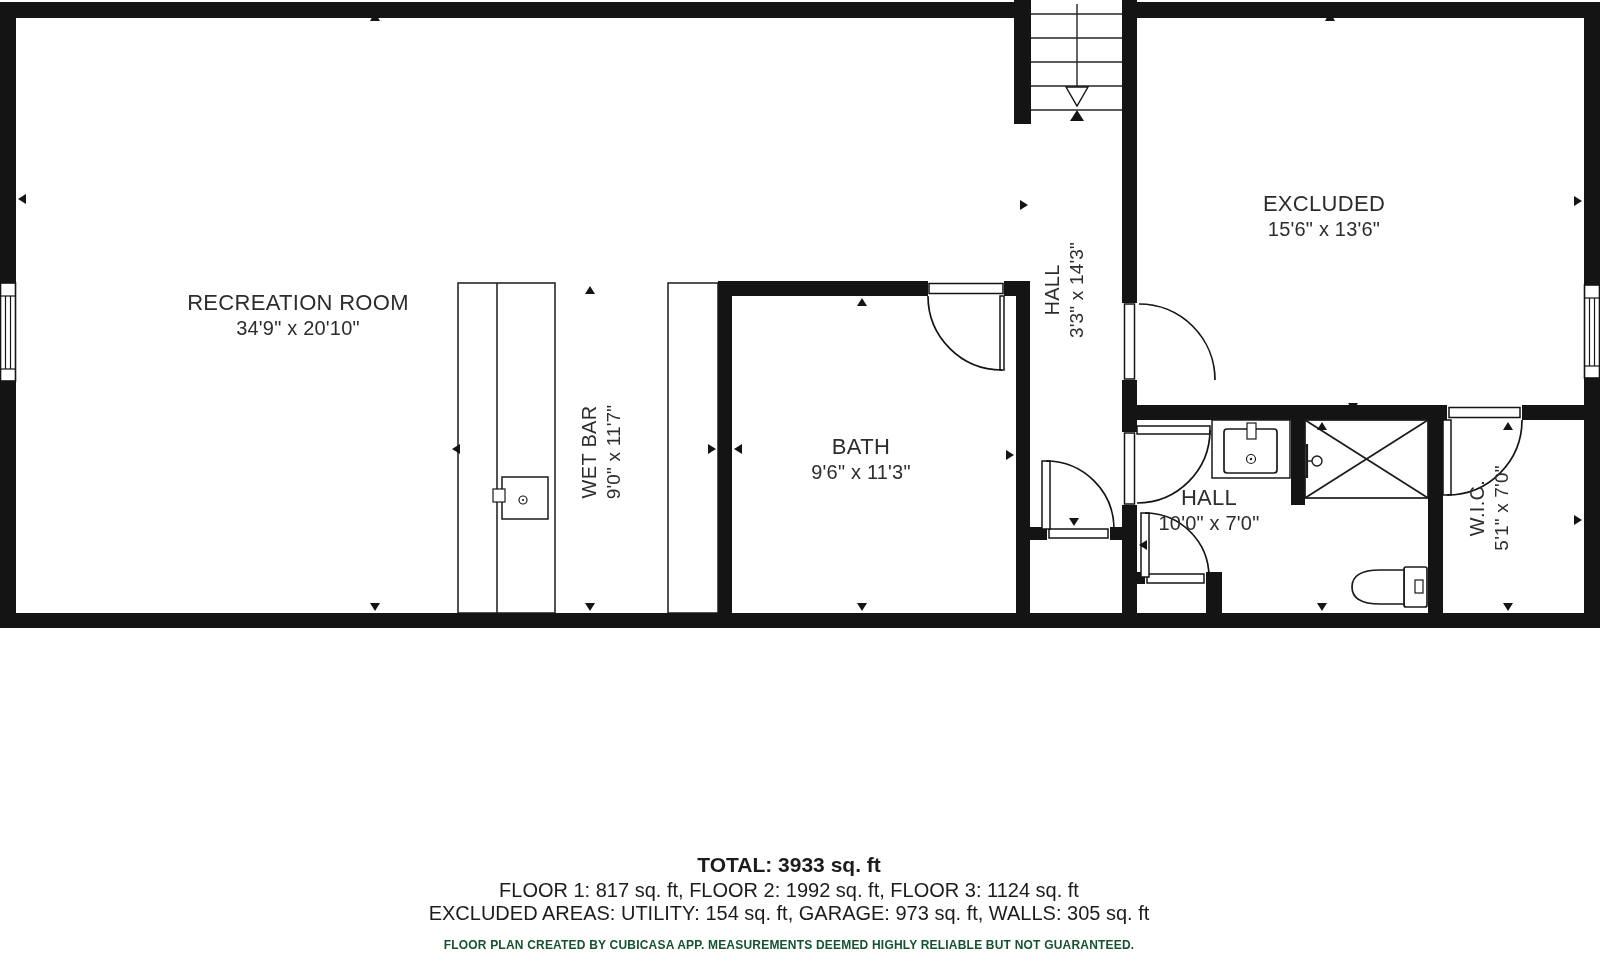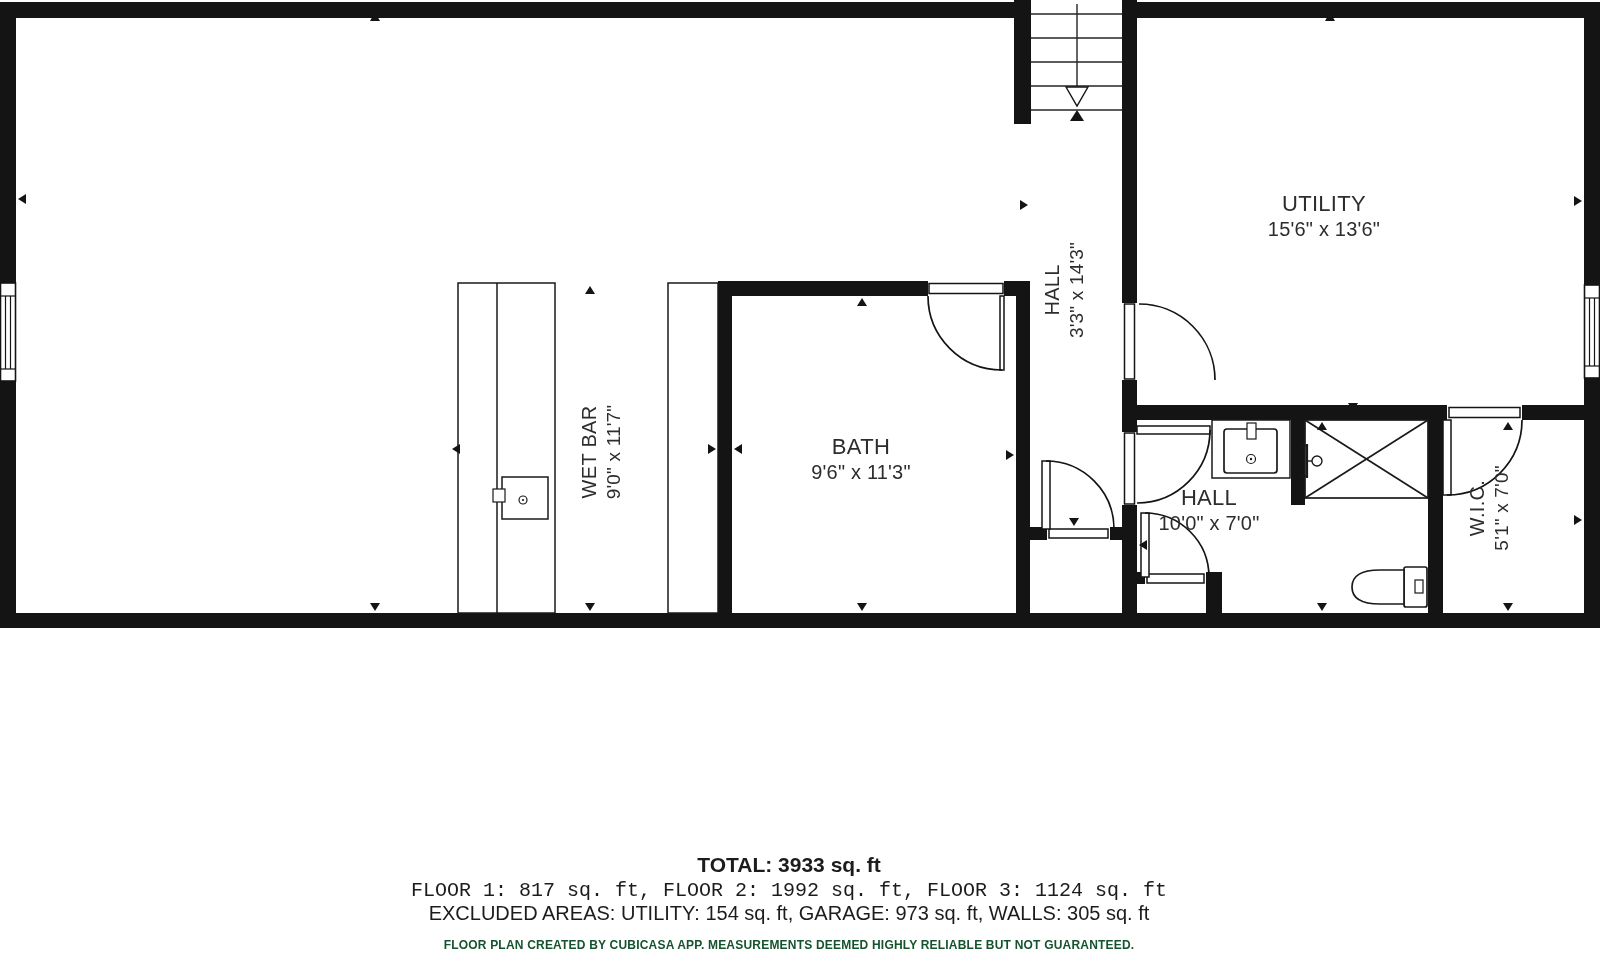--- a/index.html
+++ b/index.html
@@ -7,21 +7,21 @@
         font-family:"Liberation Sans","DejaVu Sans",sans-serif;}
   .plan-svg{position:absolute;left:0;top:0;}
   .lbl{position:absolute;transform:translate(-50%,-50%);text-align:center;color:#2d2d2d;white-space:nowrap;}
   .lbl.rot{transform:translate(-50%,-50%) rotate(-90deg);}
   .lbl .rn{font-size:22px;line-height:27px;letter-spacing:.3px;}
   .lbl .rd{font-size:20px;line-height:25px;letter-spacing:.2px;}
   .lbl.rot .rn{font-size:20px;line-height:25px;}
   .lbl.rot .rd{font-size:19px;line-height:24px;}
   .summary-line{position:absolute;left:0;width:1578px;text-align:center;color:#1c1c1c;}
   .sum-total{top:853px;font-size:21px;font-weight:700;}
-  .sum-floors{top:879px;font-size:20px;font-family:Liberation Mono, monospace;}
+  .sum-floors{top:879px;font-size:20px;}
   .sum-excluded{top:902px;font-size:20px;text-align:center;}
   .sum-disclaimer{top:938px;font-size:12px;font-weight:700;color:#14532d;letter-spacing:.2px;}
 </style>
 </head>
 <body>
 
 <div class="page">
 
   <svg class="plan-svg" width="1600" height="971" viewBox="0 0 1600 971">
 
@@ -169,38 +169,42 @@
       <polygon points="1322,422 1317,430 1327,430"></polygon>
       <polygon points="1322,611 1317,603 1327,603"></polygon>
       <polygon points="1508,422 1503,430 1513,430"></polygon>
       <polygon points="1508,611 1503,603 1513,603"></polygon>
       <polygon points="1582,520 1574,515 1574,525"></polygon>
       <polygon points="1139,545 1147,540 1147,550"></polygon>
       <polygon points="1074,526 1069,518 1079,518"></polygon>
     </g>
   </svg>
 
+  <div class="lbl" style="left:298px;top:315px;">
+    <div class="rn">RECREATION ROOM</div>
+    <div class="rd">34'9" x 20'10"</div>
+  </div>
 
   <div class="lbl rot" style="left:601px;top:452px;">
     <div class="rn">WET BAR</div>
     <div class="rd">9'0" x 11'7"</div>
   </div>
 
   <div class="lbl" style="left:861px;top:459px;">
     <div class="rn">BATH</div>
     <div class="rd">9'6" x 11'3"</div>
   </div>
 
   <div class="lbl rot" style="left:1064px;top:290px;">
     <div class="rn">HALL</div>
     <div class="rd">3'3" x 14'3"</div>
   </div>
 
   <div class="lbl" style="left:1324px;top:216px;">
-    <div class="rn">UTILITY</div>
+    <div class="rn">EXCLUDED</div>
     <div class="rd">15'6" x 13'6"</div>
   </div>
 
   <div class="lbl" style="left:1209px;top:510px;">
     <div class="rn">HALL</div>
     <div class="rd">10'0" x 7'0"</div>
   </div>
 
   <div class="lbl rot" style="left:1489px;top:508px;">
     <div class="rn">W.I.C.</div>

